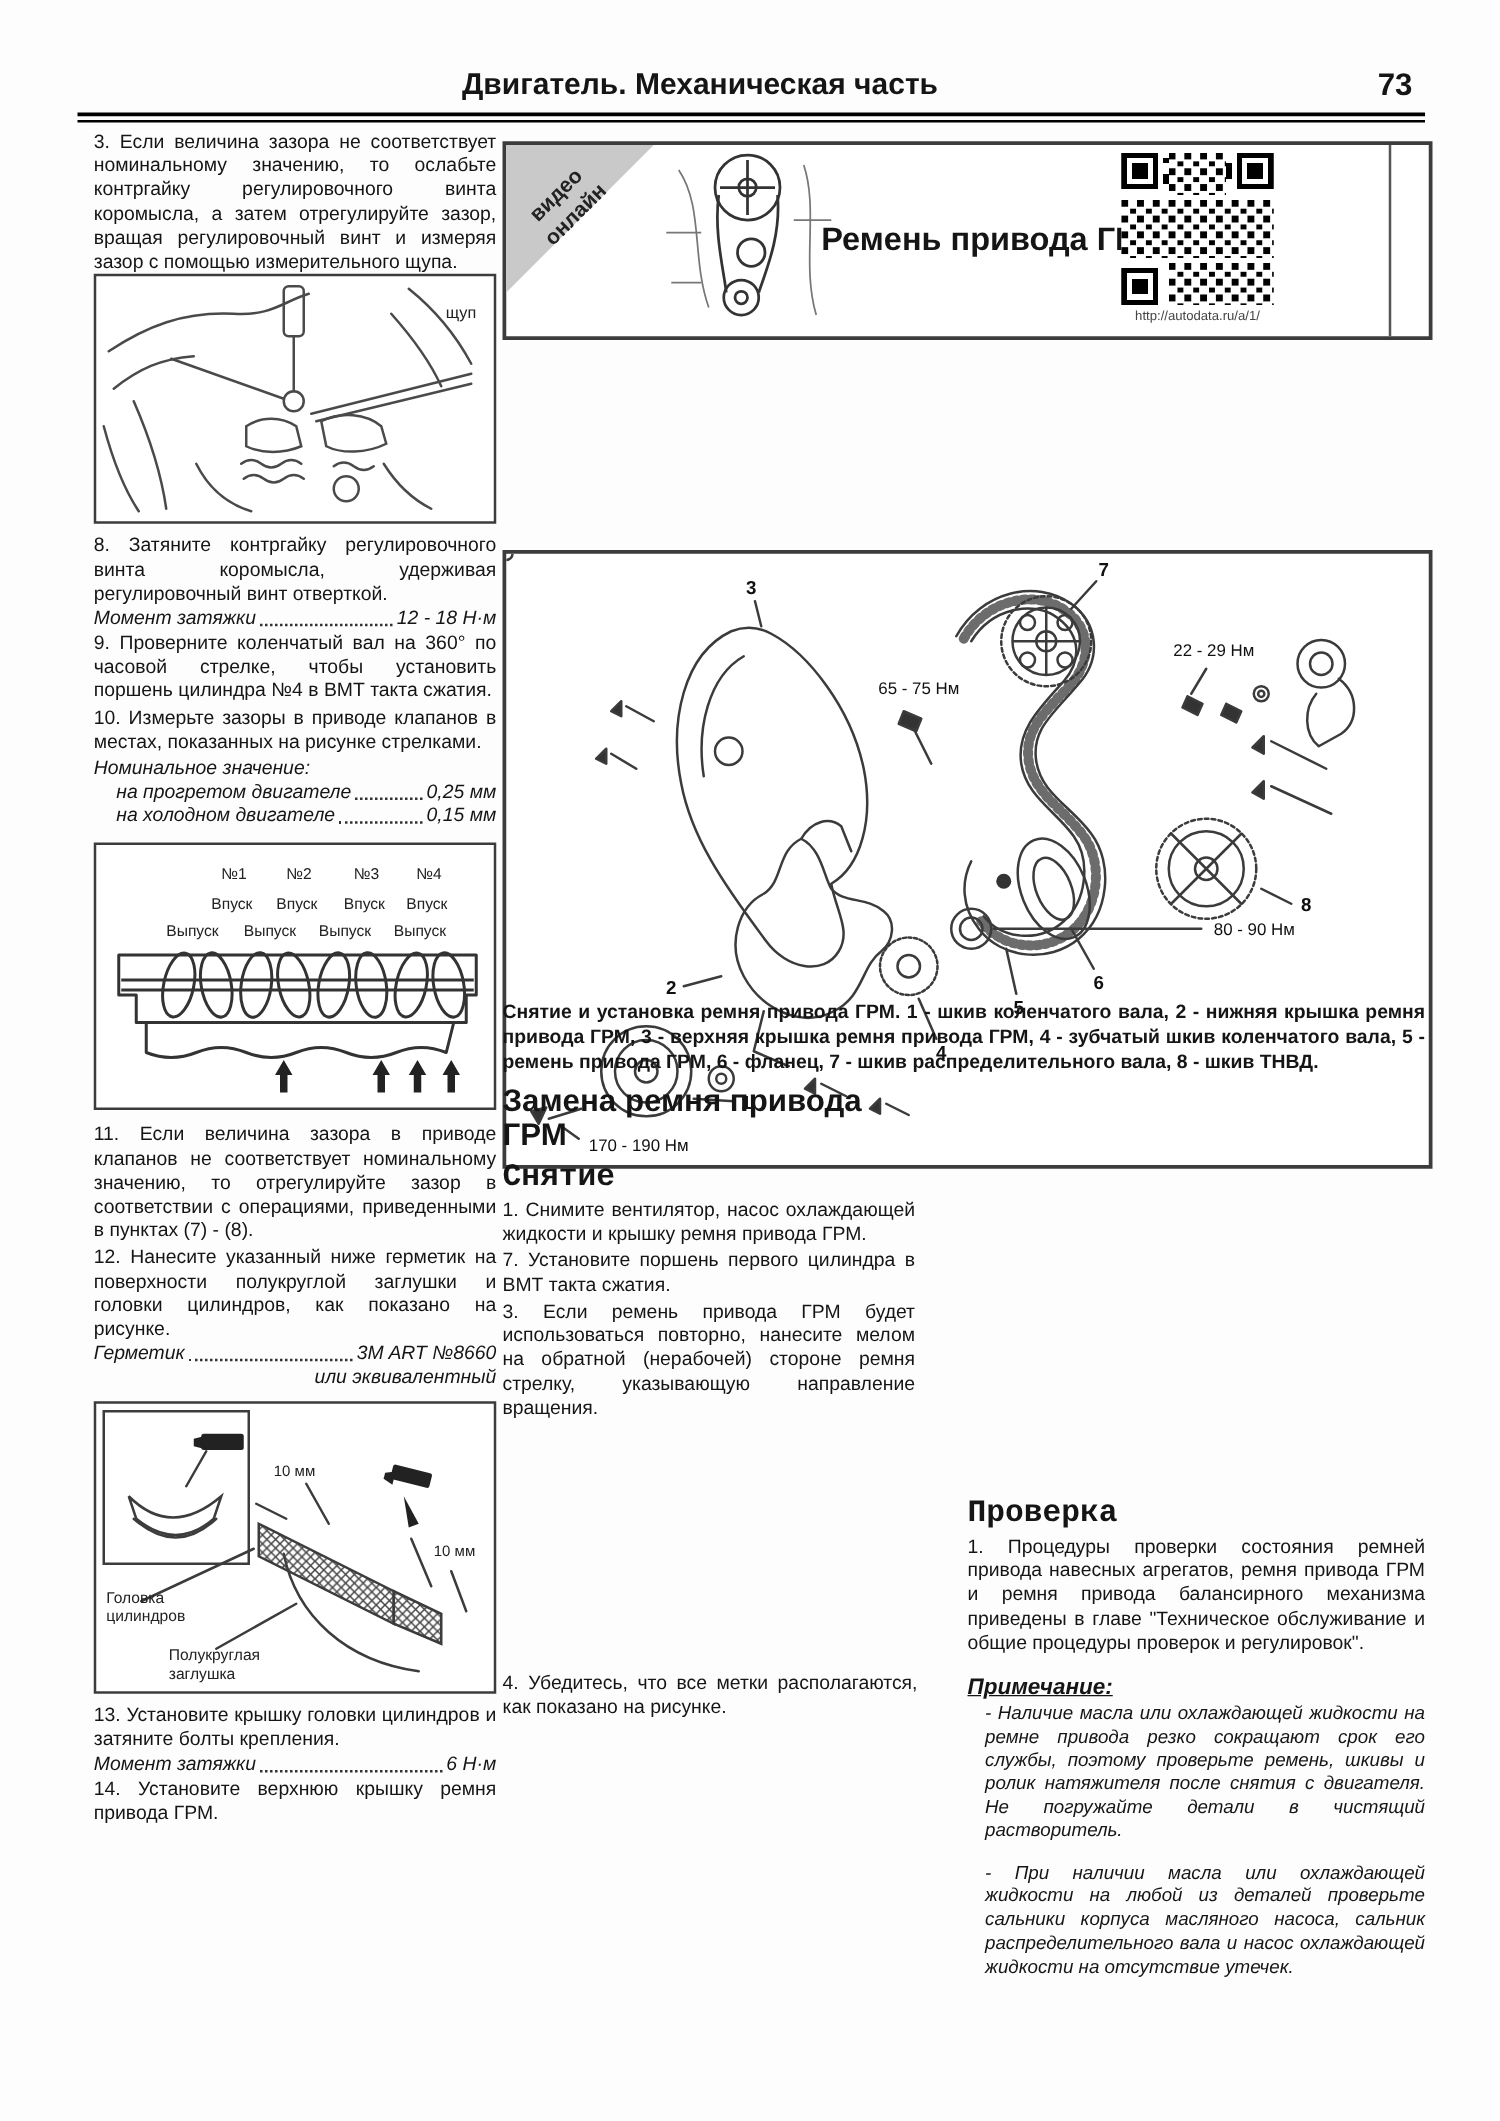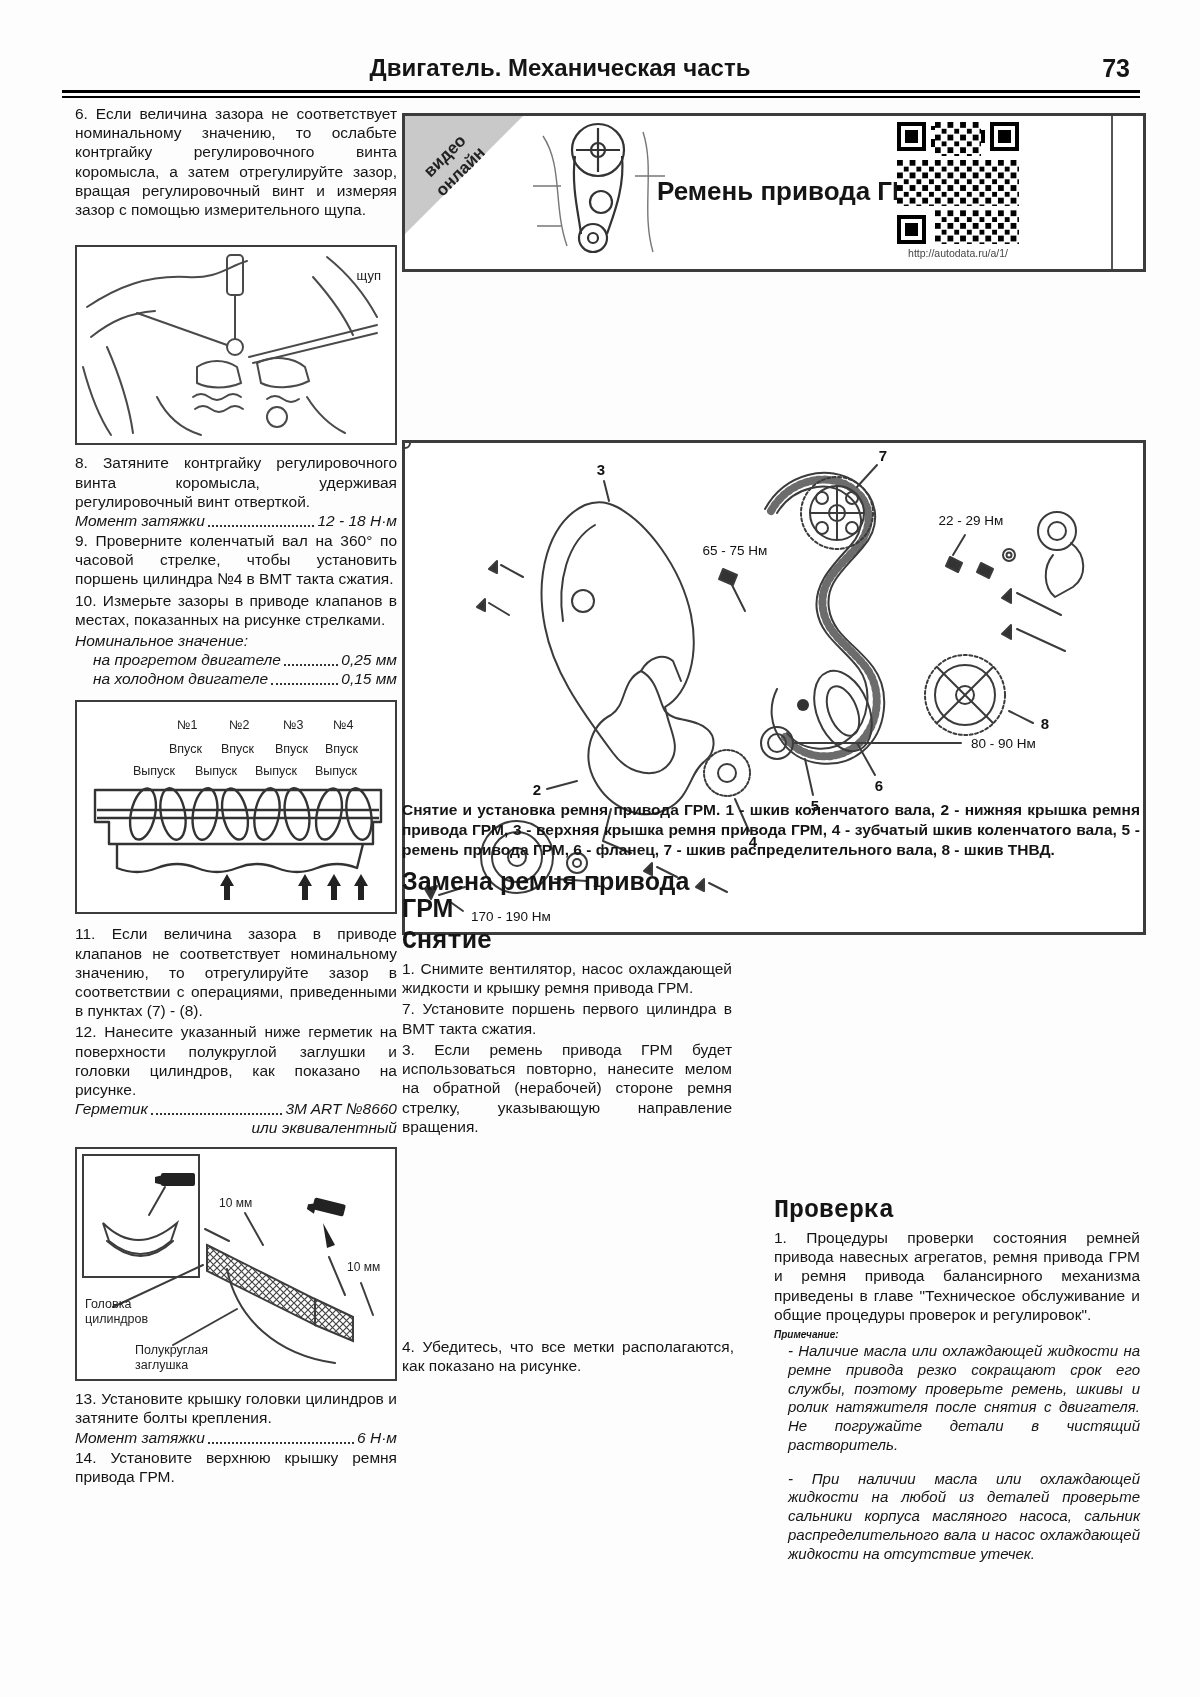--- a/index.html
+++ b/index.html
@@ -14,21 +14,21 @@
   .spec{display:flex;align-items:flex-end;font-style:italic;font-size:15.5px;margin:1px 0;}
   .spec .lead{flex:1;border-bottom:2px dotted #333;margin:0 3px 3px 3px;}
   .spec .val{white-space:nowrap;}
   .nom-row{padding-left:18px;}
   .figbox{position:relative;border:2px solid #3c3c3c;background:#fff;overflow:hidden;}
   .bigbox{border-width:3px;}
   .lbl{position:absolute;font-size:12.5px;line-height:1.15;color:#222;}
   .caption{font-size:15.5px;font-weight:bold;line-height:1.3;text-align:justify;}
   h2.sec{font-size:25px;line-height:1.08;margin:0 0 5px 0;}
   h3.sub{font-size:25px;margin:4px 0 3px 0;font-family:Liberation Mono, monospace;}
-  .note-label{font-style:italic;font-weight:bold;font-size:10px;margin-top:5px;}
+  .note-label{font-style:italic;font-weight:bold;text-decoration:underline;font-size:18px;margin-top:15px;}
   .note{font-style:italic;font-size:15px;line-height:1.25;text-align:justify;padding-left:14px;margin-top:2px;}
   .ribbon{position:absolute;left:0;top:0;width:0;height:0;
           border-top:118px solid #c9c9c9;border-right:118px solid transparent;}
   .ribbon-text{position:absolute;left:-12px;top:26px;width:120px;text-align:center;
                transform:rotate(-45deg);font-weight:bold;font-size:17px;line-height:1.3;color:#222;}
   .banner-title{position:absolute;left:252px;top:60px;font-size:26px;font-weight:bold;}
   .qr{position:absolute;left:492px;top:6px;}
   .qr-url{position:absolute;left:468px;top:131px;width:170px;text-align:center;font-size:10.5px;color:#444;}
   .vdiv{position:absolute;left:706px;top:0;bottom:0;width:2px;background:#555;}
   svg{display:block;}
@@ -37,23 +37,23 @@
 </head>
 <body>
 
 <div class="page">
 
   <div class="abs hdr-title">Двигатель. Механическая часть</div>
   <div class="abs hdr-num">73</div>
   <div class="abs rule"></div>
 
   <div class="abs" style="left:75px;top:104px;width:322px;">
-    <p class="par">6. Если величина зазора не соответствует номинальному значению, то ослабьте контргайку регулировочного винта коромысла, а затем отрегулируйте зазор, вращая регулировочный винт и измеряя зазор с помощью измерительного щупа.</p>
-
-    <div class="figbox" style="margin-top:26px;height:196px;">
+    <p class="par">3. Если величина зазора не соответствует номинальному значению, то ослабьте контргайку регулировочного винта коромысла, а затем отрегулируйте зазор, вращая регулировочный винт и измеряя зазор с помощью измерительного щупа.</p>
+
+    <div class="figbox" style="height:196px;">
       <svg width="318" height="192" viewBox="0 0 318 192">
         <g stroke="#4a4a4a" stroke-width="2" fill="none" stroke-linecap="round">
           <path d="M10,60 C40,40 70,28 110,30 C140,32 150,20 170,14"></path>
           <path d="M14,90 C34,74 52,66 78,64"></path>
           <path d="M6,120 C14,150 22,170 34,188"></path>
           <path d="M30,100 C44,132 52,158 56,186"></path>
           <path d="M250,10 C270,26 286,44 300,70"></path>
           <path d="M236,30 C252,48 266,66 276,88"></path>
           <rect x="150" y="8" width="16" height="40" rx="4"></rect>
           <line x1="158" y1="48" x2="158" y2="92"></line>

